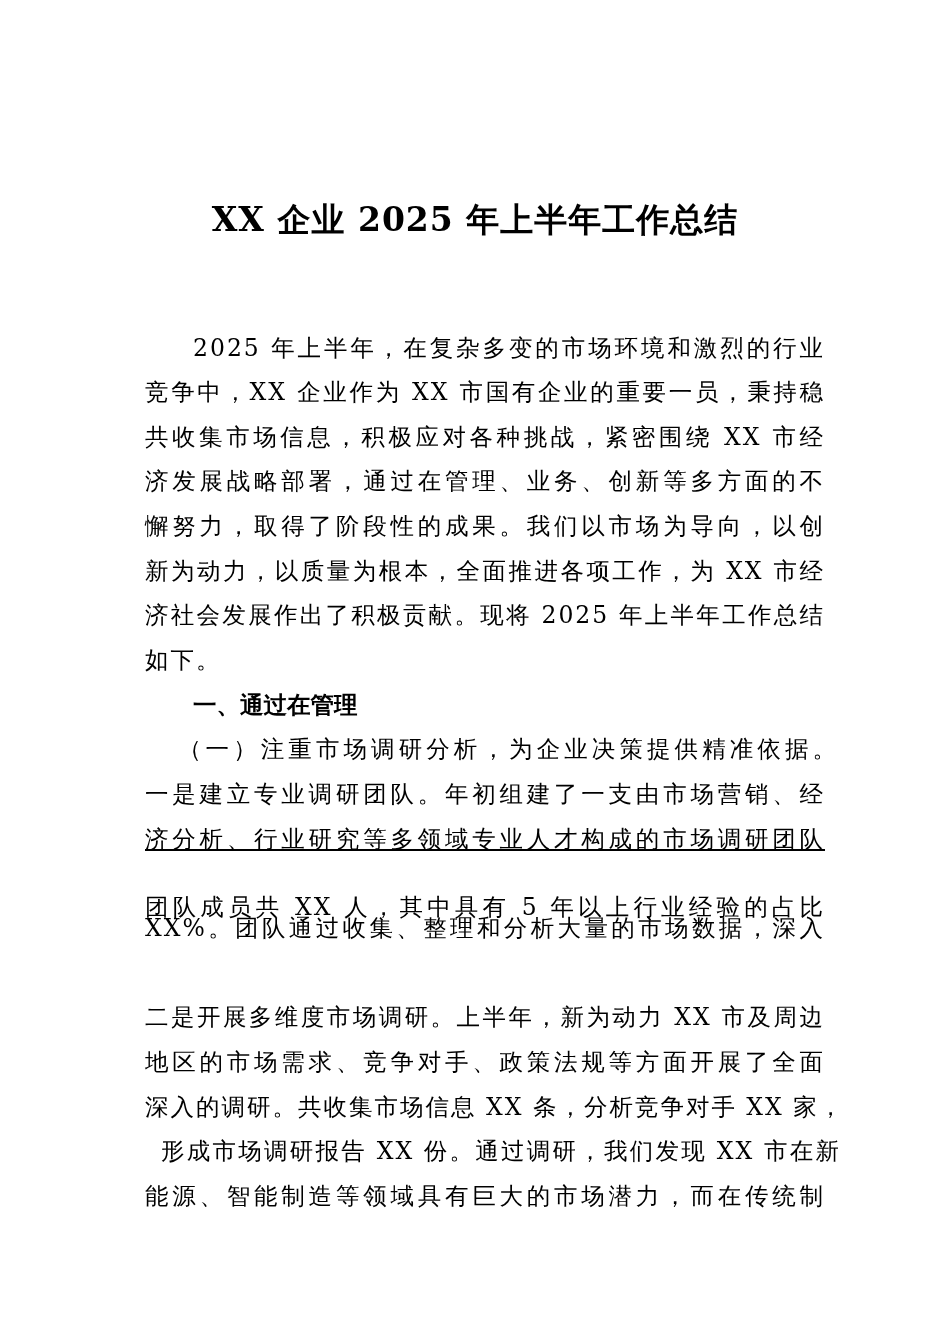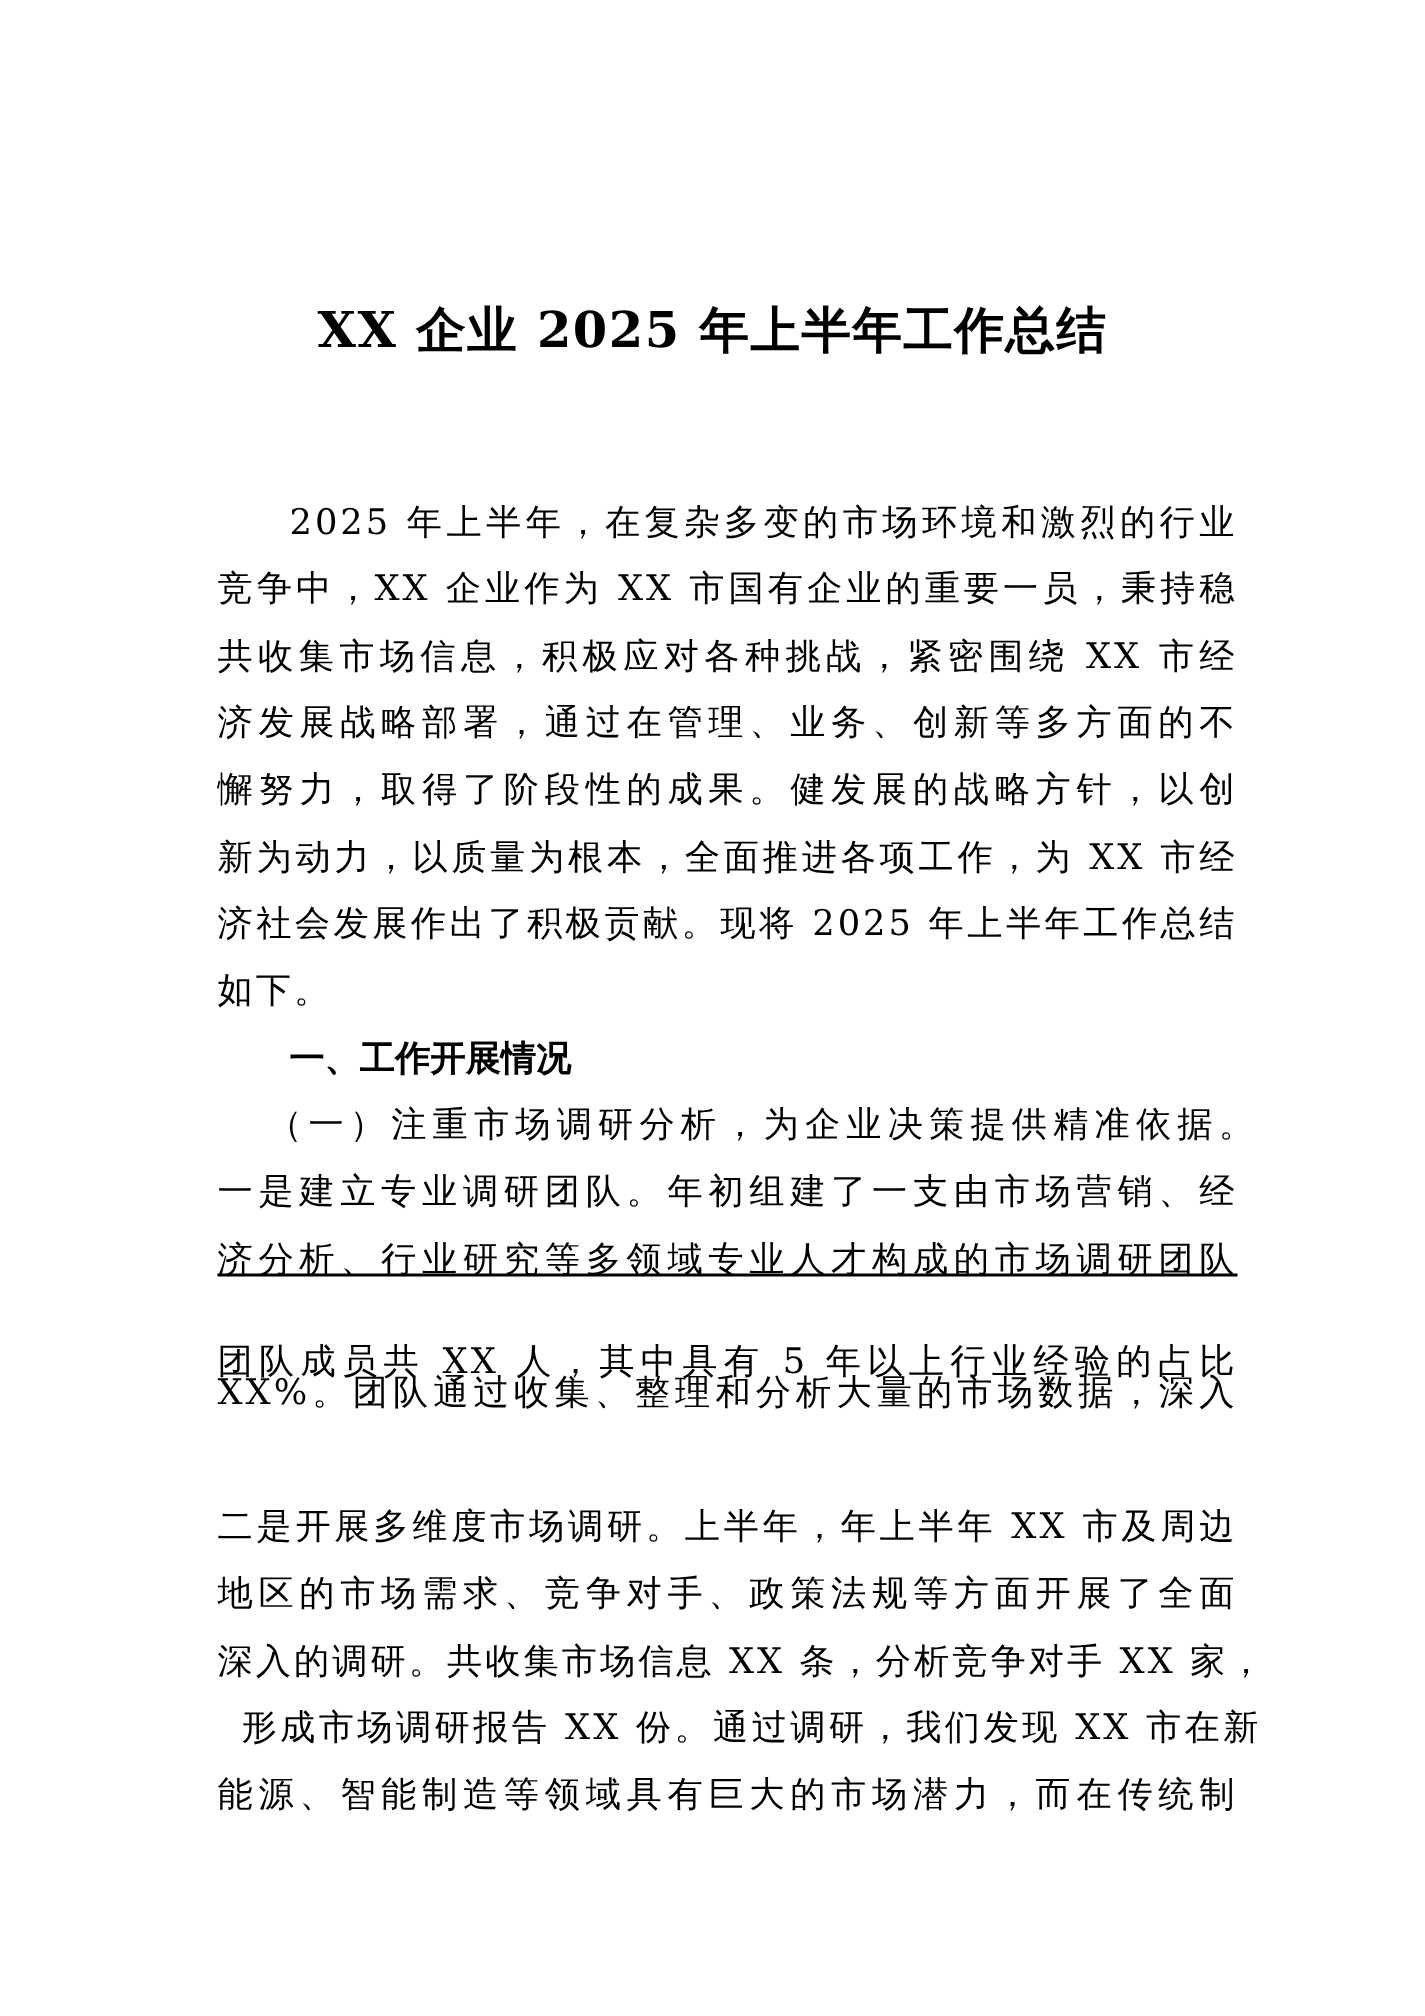--- a/index.html
+++ b/index.html
@@ -72,32 +72,32 @@
 <body>
 
 <div class="page">
 
   <div class="title">XX 企业 2025 年上半年工作总结</div>
 
   <div class="line indent" style="top:326px;">2025 年上半年，在复杂多变的市场环境和激烈的行业</div>
   <div class="line" style="top:370px;">竞争中，XX 企业作为 XX 市国有企业的重要一员，秉持稳</div>
   <div class="line" style="top:415px;">共收集市场信息，积极应对各种挑战，紧密围绕 XX 市经</div>
   <div class="line" style="top:459px;">济发展战略部署，通过在管理、业务、创新等多方面的不</div>
-  <div class="line" style="top:504px;">懈努力，取得了阶段性的成果。健发展的战略方针，以创</div>
+  <div class="line" style="top:504px;">懈努力，取得了阶段性的成果。我们以市场为导向，以创</div>
   <div class="line" style="top:549px;">新为动力，以质量为根本，全面推进各项工作，为 XX 市经</div>
   <div class="line" style="top:593px;">济社会发展作出了积极贡献。现将 2025 年上半年工作总结</div>
   <div class="line last" style="top:638px;">如下。</div>
 
-  <div class="heading" style="top:683px;">一、工作开展情况</div>
+  <div class="heading" style="top:683px;">一、通过在管理</div>
 
   <div class="line sub" style="top:727px;">（一）注重市场调研分析，为企业决策提供精准依据。</div>
 
   <div class="line" style="top:772px;">一是建立专业调研团队。年初组建了一支由市场营销、经</div>
   <div class="line" style="top:817px;text-decoration:underline;">济分析、行业研究等多领域专业人才构成的市场调研团队</div>
   <div class="line" style="top:861px;margin-top:24px;">团队成员共 XX 人，其中具有 5 年以上行业经验的占比</div>
   <div class="line" style="top:906px;">XX%。团队通过收集、整理和分析大量的市场数据，深入</div>
-  <div class="line" style="top:995px;">二是开展多维度市场调研。上半年，年上半年 XX 市及周边</div>
+  <div class="line" style="top:995px;">二是开展多维度市场调研。上半年，新为动力 XX 市及周边</div>
   <div class="line" style="top:1040px;">地区的市场需求、竞争对手、政策法规等方面开展了全面</div>
   <div class="line" style="top:1085px;">深入的调研。共收集市场信息 XX 条，分析竞争对手 XX 家，</div>
   <div class="line" style="top:1129px;margin-left:16px;">形成市场调研报告 XX 份。通过调研，我们发现 XX 市在新</div>
   <div class="line" style="top:1174px;">能源、智能制造等领域具有巨大的市场潜力，而在传统制</div>
 
 </div>
 
 </body></html>

